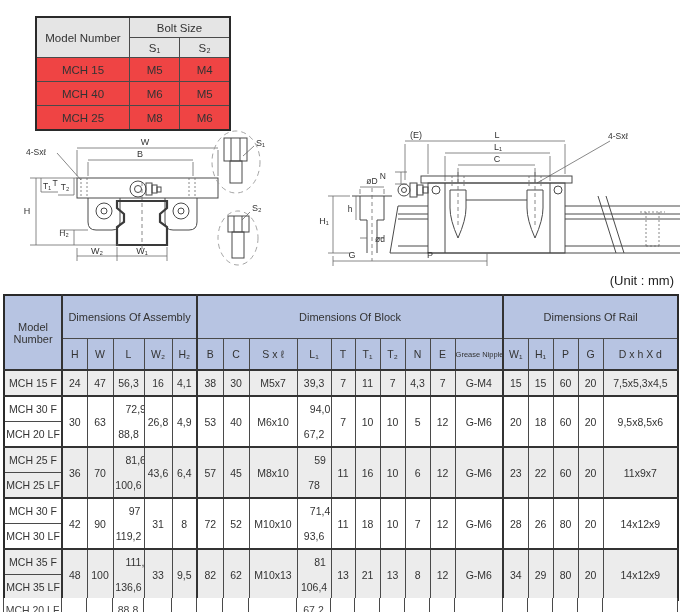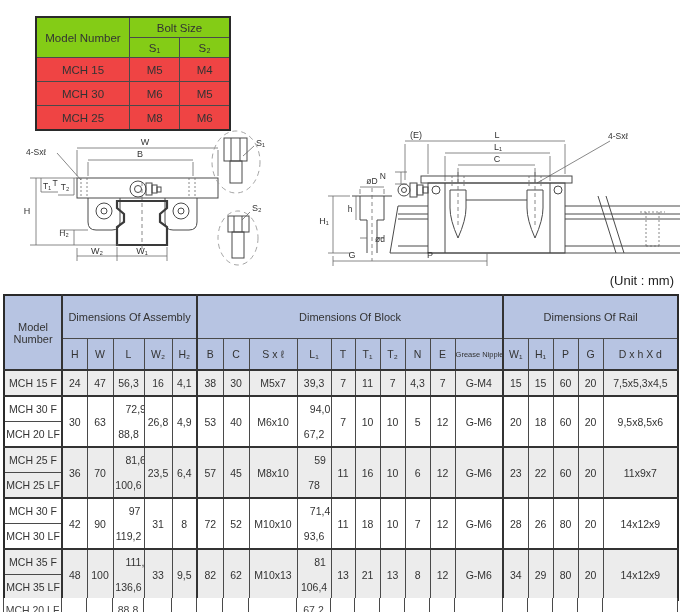--- a/index.html
+++ b/index.html
@@ -3,21 +3,21 @@
 <meta charset="utf-8">
 <style>
   html,body{margin:0;padding:0;}
   body{width:680px;height:612px;position:relative;background:#fff;overflow:hidden;
        font-family:"Liberation Sans",sans-serif;color:#333;}
   
   .bolt-table{position:absolute;left:35px;top:16px;border-collapse:collapse;table-layout:fixed;width:196px;}
   .bolt-table th,.bolt-table td{border:1px solid #4a4a4a;text-align:center;vertical-align:middle;
        font-weight:normal;font-size:11.5px;padding:0;}
   .bolt-table{border:2px solid #2a2a2a;}
-  .bolt-table th{background:#84cc16;}
+  .bolt-table th{background:#e5e5e5;}
   .bolt-table .hr1 th{height:19px;}
   .bolt-table .hr2 th{height:19px;}
   .bolt-table td{height:23px;background:#ef4444;}
   
   .diagram{position:absolute;top:128px;}
   svg{display:block;}
   svg text{font-size:9px;fill:#333;font-family:"Liberation Sans",sans-serif;}
   svg .lbl-sm{font-size:8.5px;}
   .ln{stroke:#4a4a4a;stroke-width:1;fill:none;}
   .ln-heavy{stroke:#3a3a3a;stroke-width:2.2;fill:none;}
@@ -60,21 +60,21 @@
   <tr class="hr2">
     <th style="width:52px;">S₁</th>
     <th style="width:52px;">S₂</th>
   </tr>
   <tr>
     <td>MCH 15</td>
     <td>M5</td>
     <td>M4</td>
   </tr>
   <tr>
-    <td>MCH 30</td>
+    <td>MCH 40</td>
     <td>M6</td>
     <td>M5</td>
   </tr>
   <tr>
     <td>MCH 25</td>
     <td>M8</td>
     <td>M6</td>
   </tr>
 </tbody>
   </table>
@@ -371,21 +371,21 @@
       <td>MCH 20 LF</td>
       <td class="split-bot">88,8</td>
       <td class="split-bot">67,2</td>
     </tr>
 
     <tr class="gray gsep">
       <td>MCH 25 F</td>
       <td class="vsep" rowspan="2">36</td>
       <td rowspan="2">70</td>
       <td class="split-top">81,6</td>
-      <td rowspan="2">23,5</td>
+      <td rowspan="2">43,6</td>
       <td rowspan="2">6,4</td>
       <td class="vsep" rowspan="2">57</td>
       <td rowspan="2">45</td>
       <td rowspan="2">M8x10</td>
       <td class="split-top">59</td>
       <td rowspan="2">11</td>
       <td rowspan="2">16</td>
       <td rowspan="2">10</td>
       <td rowspan="2">6</td>
       <td rowspan="2">12</td>

